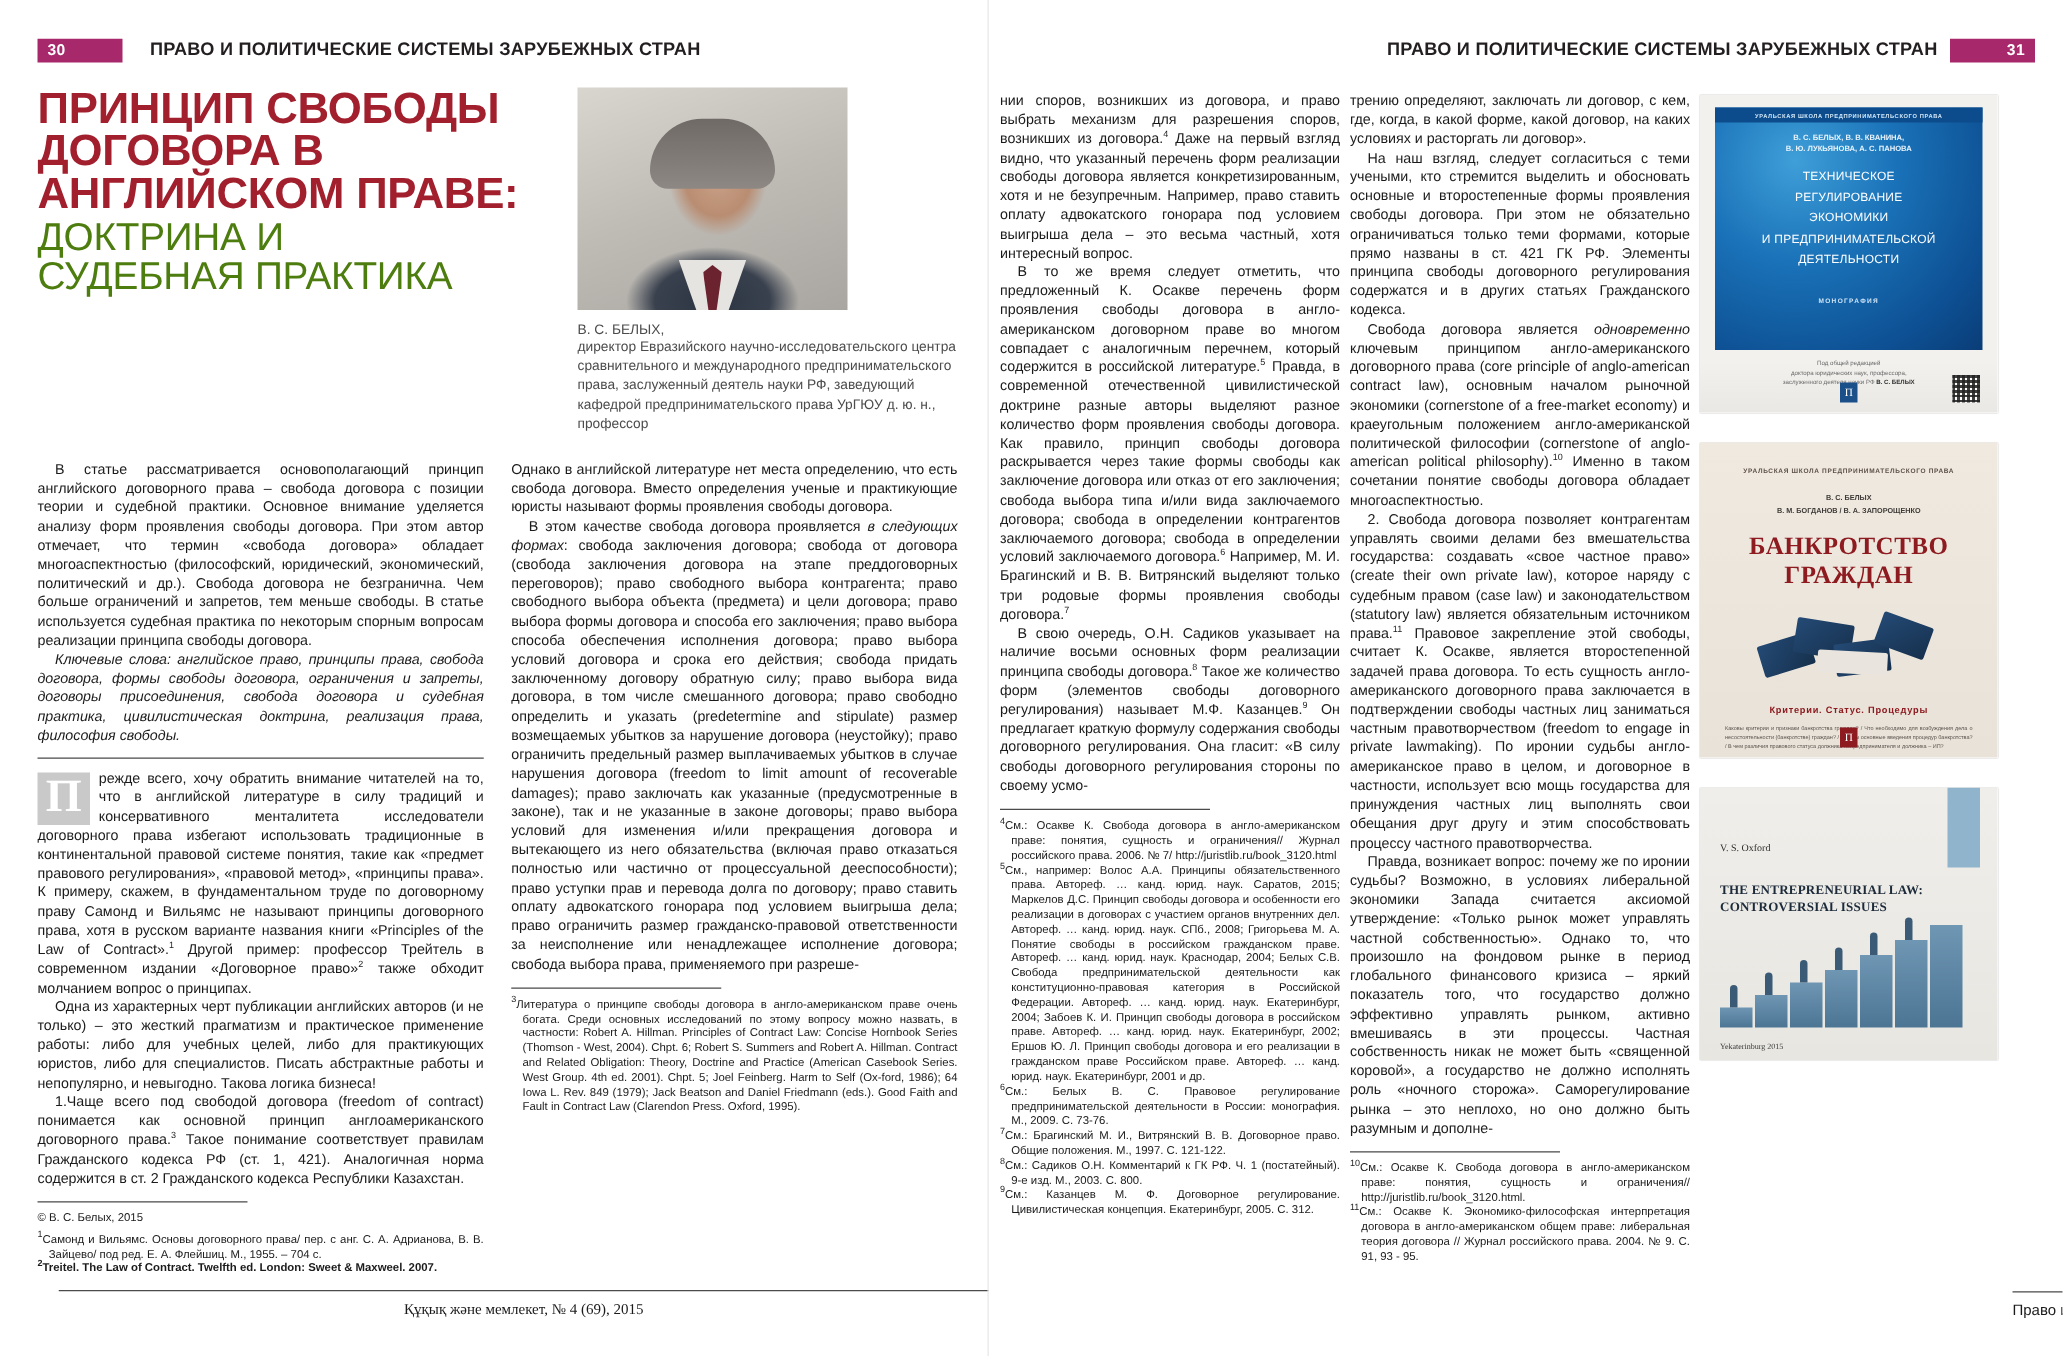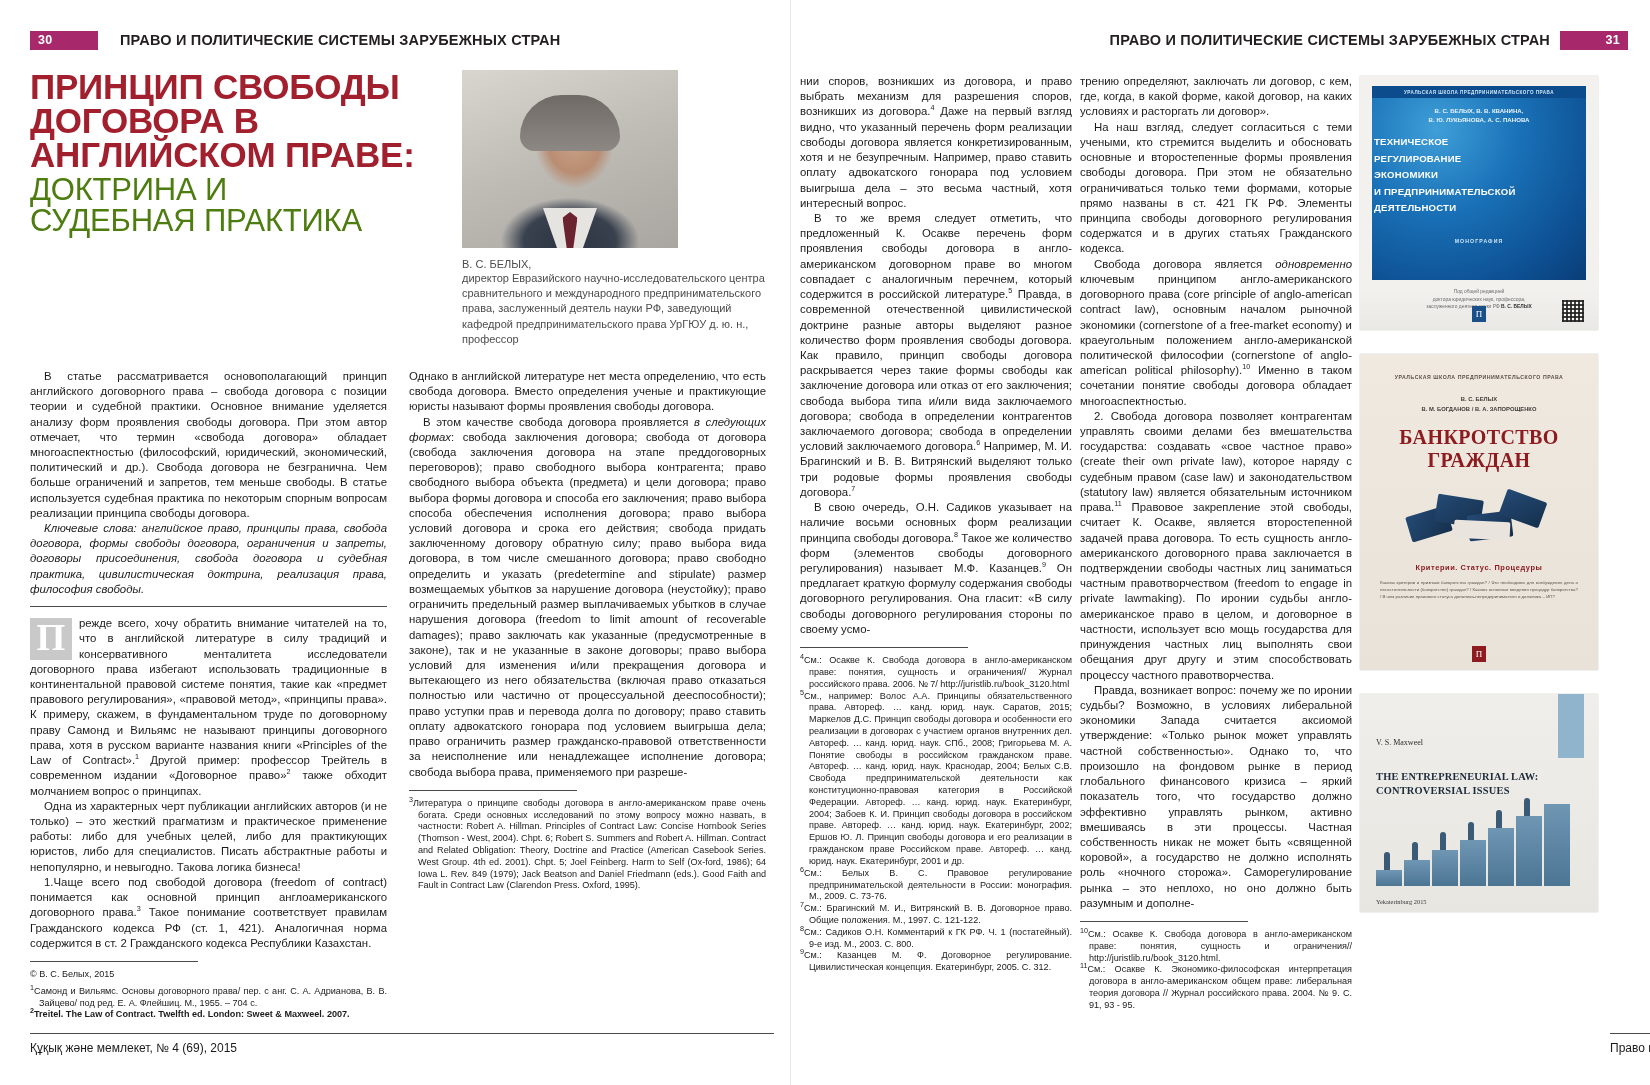--- a/index.html
+++ b/index.html
@@ -124,21 +124,21 @@
     background:#0c4c8c; color:#cfe6f7;
     font-size:4.6px; letter-spacing:.5px; font-weight:bold;
     display:flex; align-items:center; justify-content:center;
   }
   .cv1 .authors {
     position:absolute; left:18px; right:18px; top:30px;
     color:#e8f3fc; font-size:6.1px; font-weight:bold; text-align:center; line-height:1.5;
   }
   .cv1 .ctitle {
     position:absolute; left:14px; right:14px; top:58px;
-    color:#ffffff; font-size:9.6px; font-weight:bold; 
+    color:#ffffff; font-size:9.6px; font-weight:normal; text-align:center;
     line-height:1.72; letter-spacing:.2px;
   }
   .cv1 .mono {
     position:absolute; left:0; right:0; top:162px; text-align:center;
     color:#cfe6f7; font-size:5.2px; font-weight:bold; letter-spacing:1.1px;
   }
   .cv1 .ed {
     position:absolute; left:16px; right:16px; top:212px; text-align:center;
     color:#6b6b6b; font-size:4.9px; line-height:1.55;
   }
@@ -150,21 +150,21 @@
   }
   .cv1 .qr {
     position:absolute; right:14px; bottom:8px; width:22px; height:22px;
     background:
       repeating-linear-gradient(0deg,#222 0 2px, #fff 2px 4px),
       repeating-linear-gradient(90deg,#222 0 2px, #fff 2px 4px);
     background-blend-mode:multiply; opacity:.85;
   }
 
   .cv2 {
-    height:316px; padding:14px 14px 10px;
+    height:252px; padding:14px 14px 10px;
     background:linear-gradient(180deg,#efe9e0 0%, #e9e2d8 100%);
     position:relative; text-align:center; overflow:hidden;
   }
   .cv2 .school { font-size:5.2px; font-weight:bold; letter-spacing:.55px; color:#5d5048; margin-top:6px; }
   .cv2 .authors { font-size:5.8px; color:#3e3a37; margin-top:14px; line-height:1.75; font-weight:bold; }
   .cv2 .ctitle { font-size:20px; font-weight:bold; color:#8d1b20; line-height:1.12; margin-top:12px; letter-spacing:.4px; font-family:"Liberation Serif", serif; }
   .cv2 .art {
     margin:16px auto 0; width:146px; height:62px; position:relative;
   }
   .cv2 .card {
@@ -195,21 +195,21 @@
   .cv3 .bar { position:absolute; bottom:0; background:linear-gradient(180deg,#6f97b4,#4c7594); }
   .cv3 .fig { position:absolute; width:6px; background:#3a5a76; border-radius:3px 3px 0 0; }
   .cv3 .place { position:absolute; left:16px; bottom:7px; font-size:6.4px; color:#3a3a3a; font-family:"Liberation Serif", serif; }
 
   
   .foot {
     position:absolute; bottom:30px;
     font-size:12px; color:#1b1b1b;
   }
   .foot .fline { height:1px; background:#4a4a4a; margin-bottom:7px; }
-  .foot-left  { left:30px;  width:744px; text-align:left; }
+  .foot-left  { left:47px;  width:744px; text-align:center;font-family:Liberation Serif, serif; }
   .foot-right { left:820px; width:760px; text-align:left; }
   .foot-right .ftxt { padding-left:0; }
 </style>
 </head>
 <body>
 
 <div class="spread">
 
   <div class="page page-left">
 
@@ -360,21 +360,21 @@
             <div class="card" style="left:96px; top:8px;  width:42px; height:27px; transform:rotate(20deg);"></div>
             <div class="card" style="left:48px; top:34px; width:56px; height:18px; transform:rotate(3deg); background:#e9e4dd;"></div>
           </div>
           <div class="tagline">Критерии.   Статус.   Процедуры</div>
           <div class="blurb">Каковы критерии и признаки банкротства граждан? / Что необходимо для возбуждения дела о несостоятельности (банкротстве) граждан? / Каковы основные введения процедур банкротства? / В чем различия правового статуса должника-непредпринимателя и должника – ИП?</div>
           <div class="logo">П</div>
         </div>
 
         <div class="cover cv3">
           <div class="tab"></div>
-          <div class="aut">V. S. Maxweel</div>
+          <div class="aut">V. S. Oxford</div>
           <div class="ctitle">
             <span>THE ENTREPRENEURIAL LAW:</span><br>
             <span>CONTROVERSIAL ISSUES</span>
           </div>
           <div class="chart">
             <div class="bar" style="left:2px;   width:26px; height:16px;"></div>
             <div class="bar" style="left:30px;  width:26px; height:26px;"></div>
             <div class="bar" style="left:58px;  width:26px; height:36px;"></div>
             <div class="bar" style="left:86px;  width:26px; height:46px;"></div>
             <div class="bar" style="left:114px; width:26px; height:58px;"></div>

